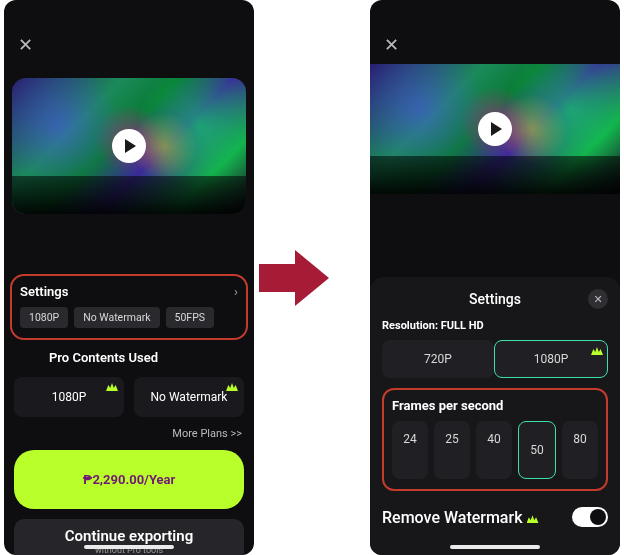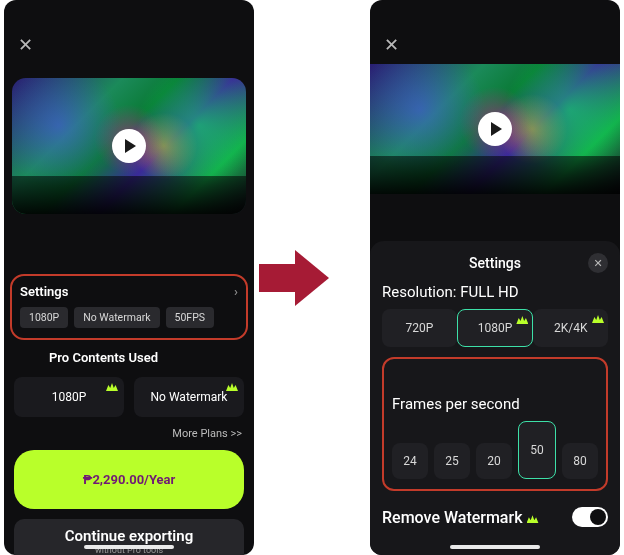--- a/index.html
+++ b/index.html
@@ -33,28 +33,28 @@
   .continue-btn .t1 { font-size:15px; font-weight:600; }
   .continue-btn .t2 { font-size:9px; color:#999; }
   .home-ind { position:absolute; bottom:6px; left:50%; transform:translateX(-50%); width:90px; height:4px; border-radius:3px; background:#eaeaea; }
   
   
   .right .video { height: 130px; border-radius: 0; margin: 64px 0 0 0; }
   .sheet { position:absolute; left:0; right:0; bottom:0; background:#17171a; border-top-left-radius:14px; border-top-right-radius:14px; padding: 10px 12px 28px 12px; }
   .sheet-title-row { display:flex; align-items:center; justify-content:center; position:relative; height:24px; }
   .sheet-title { font-size:14px; font-weight:500; }
   .sheet-close { position:absolute; right:0; top:2px; width:20px; height:20px; border-radius:50%; background:#2f2f33; display:flex; align-items:center; justify-content:center; font-size:11px; color:#bbb; }
-  .res-label { font-size:15px; font-weight:400; margin-top:8px; }
+  .res-label { font-size:11px; font-weight:700; margin-top:8px; }
   .res-row { display:flex; margin-top:8px; }
   .opt { flex:1; background:#202024; color:#d8d8d8; font-size:12px; text-align:center; padding:12px 0; border-radius:8px; position:relative; }
   .opt.sel { border:1.5px solid #3de0a8; padding:10.5px 0; }
   .opt .crown { top:4px; right:4px; }
   .fps-block { margin-top:10px; border:2px solid #c33b2a; border-radius:12px; padding:8px 8px 10px 8px; }
-  .fps-label { font-size:15px; font-weight:400;margin-top:28px; }
-  .fps-row { display:flex; gap:6px; margin-top:8px;align-items:flex-end; }
+  .fps-label { font-size:13px; font-weight:700; }
+  .fps-row { display:flex; gap:6px; margin-top:8px; }
   .fps { flex:1; background:#202024; color:#d8d8d8; font-size:12px; text-align:center; padding:11px 0; border-radius:8px; }
   .fps.sel { border:1.5px solid #3de0a8; padding:21px 0; }
   .toggle-row { display:flex; justify-content:space-between; align-items:center; margin-top:16px; font-size:16px; font-weight:500; }
   .toggle { width:36px; height:20px; border-radius:12px; background:#3a3a3e; position:relative; }
   .toggle.on { background:#fff; }
   .knob { position:absolute; top:2px; width:16px; height:16px; border-radius:50%; background:#111; }
   .toggle.on .knob { right:2px; background:#0e0e10; }
   .toggle.off .knob { left:2px; background:#ddd; }
   .rw-crown { display:inline-block; width:12px; height:10px; background:#b9ff2a; clip-path: polygon(0% 100%, 20% 40%, 35% 70%, 50% 20%, 65% 70%, 80% 40%, 100% 100%); margin-left:4px; vertical-align:middle; }
 </style>
@@ -121,29 +121,28 @@
   <div class="sheet">
     <div class="sheet-title-row">
       <span class="sheet-title">Settings</span>
       <span class="sheet-close">✕</span>
     </div>
 
     <div class="res-label">Resolution: FULL HD</div>
     <div class="res-row">
       <div class="opt">720P</div>
       <div class="opt sel"><span class="crown"></span><span>1080P</span></div>
-      <div class="opt"><span class="crown"></span><span>2K/4K</span></div>
     </div>
 
     <div class="fps-block">
       <div class="fps-label">Frames per second</div>
       <div class="fps-row">
         <div class="fps">24</div>
         <div class="fps">25</div>
-        <div class="fps">20</div>
+        <div class="fps">40</div>
         <div class="fps sel">50</div>
         <div class="fps">80</div>
       </div>
     </div>
 
     <div class="toggle-row">
       <span><span>Remove Watermark</span><span class="rw-crown"></span></span>
       <div class="toggle on">
           <div class="knob"></div>
         </div>

